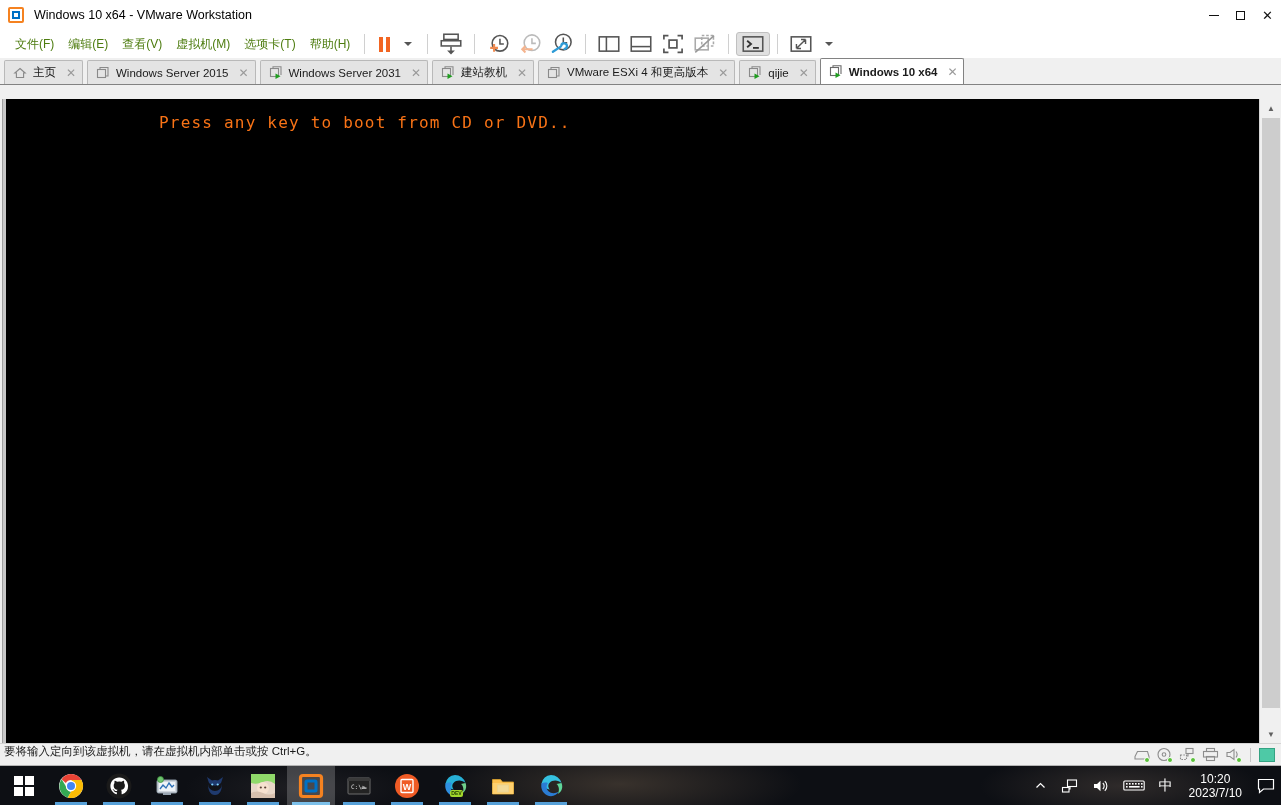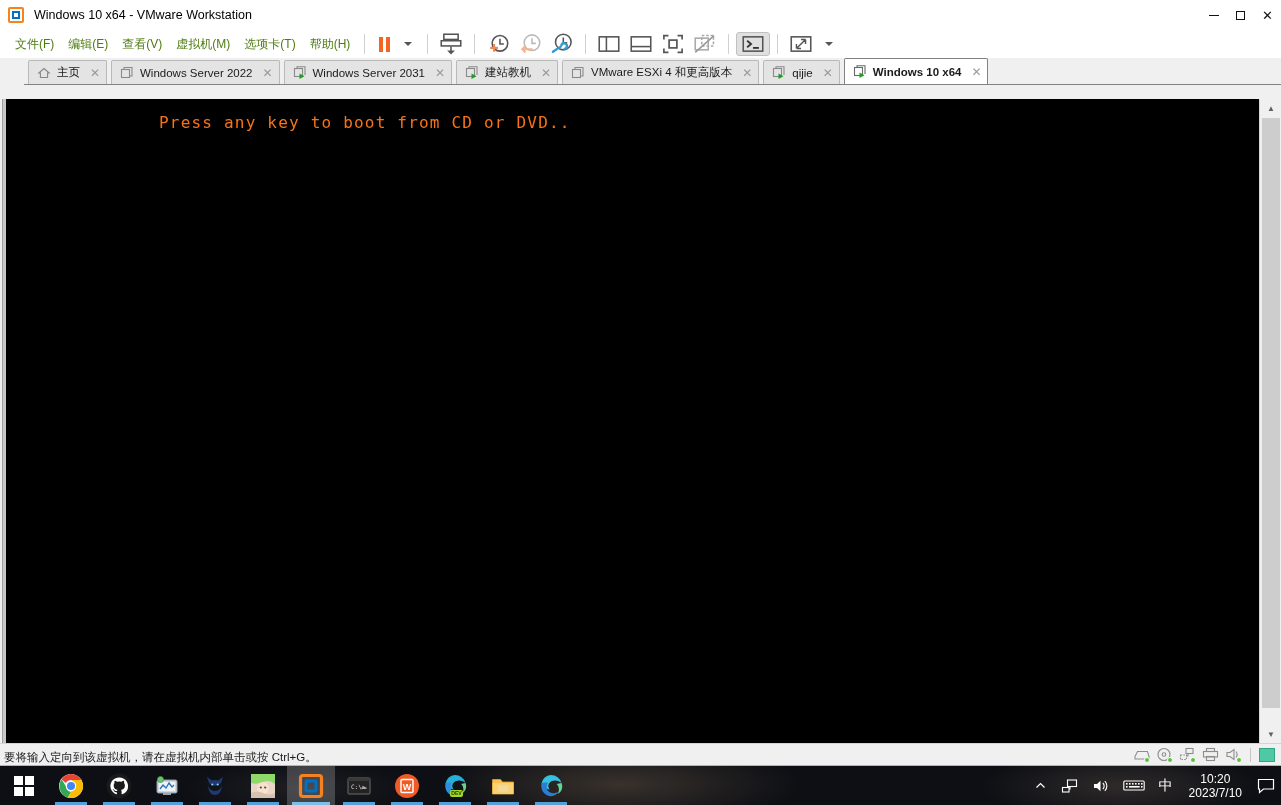--- a/index.html
+++ b/index.html
@@ -110,21 +110,20 @@
 
   
   .tabbar {
     height: 27px;
     background: #f0f0f0;
     display: flex;
     align-items: flex-end;
     padding-left: 4px;
     border-bottom: 1px solid #828282;
     position: relative;
-    margin-left: 24px;
   }
   .tab {
     height: 24px;
     display: flex;
     align-items: center;
     background: #e4e4e4;
     border: 1px solid #b9b9b9;
     border-bottom: none;
     margin-right: 4px;
     padding: 0 4px 0 8px;
@@ -208,21 +207,21 @@
   }
 
   
   .statusbar {
     position: absolute;
     left: 0; bottom: 0;
     width: 1281px; height: 22px;
     background: #f0f0f0;
     border-top: 1px solid #d4d4d4;
     display: flex;
-    align-items: flex-end;
+    align-items: flex-start;
     padding-left: 4px;
   }
   .status-text {
     font-size: 11.5px;
     color: #1a1a1a;
     white-space: nowrap;
   }
   .status-devs {
     position: absolute;
     right: 6px; top: 0;
@@ -469,21 +468,21 @@
         </svg>
         <span class="tab-label">主页</span>
         <span class="tab-close">✕</span>
       </div>
 
       <div class="tab">
         <svg class="tab-ico" width="14" height="14" viewBox="0 0 14 14">
           <rect x="1.5" y="3.5" width="8" height="8" fill="none" stroke="#8a8a8a" stroke-width="1.1"></rect>
           <path d="M4 3.5 V1.5 H12 V10 H9.5" fill="none" stroke="#8a8a8a" stroke-width="1.1"></path>
         </svg>
-        <span class="tab-label">Windows Server 2022</span>
+        <span class="tab-label">Windows Server 2015</span>
         <span class="tab-close">✕</span>
       </div>
 
       <div class="tab">
         <svg class="tab-ico" width="14" height="14" viewBox="0 0 14 14">
           <rect x="1.5" y="2.5" width="8" height="8" fill="none" stroke="#8a8a8a" stroke-width="1.1"></rect>
           <path d="M4 2.5 V0.8 H12 V9" fill="none" stroke="#8a8a8a" stroke-width="1.1"></path>
           <path d="M6.5 7.5 L11.5 10.2 L6.5 13 Z" fill="#1f9e1f"></path>
         </svg>
         <span class="tab-label">Windows Server 2031</span>

